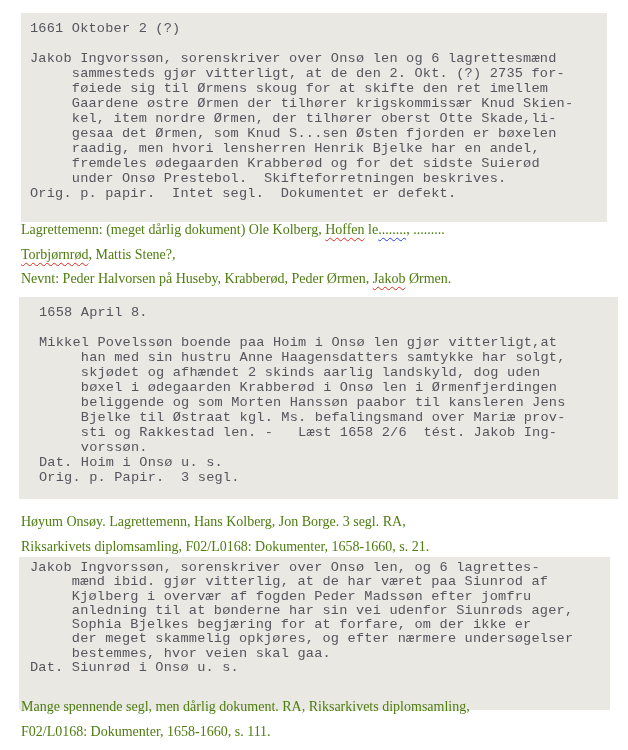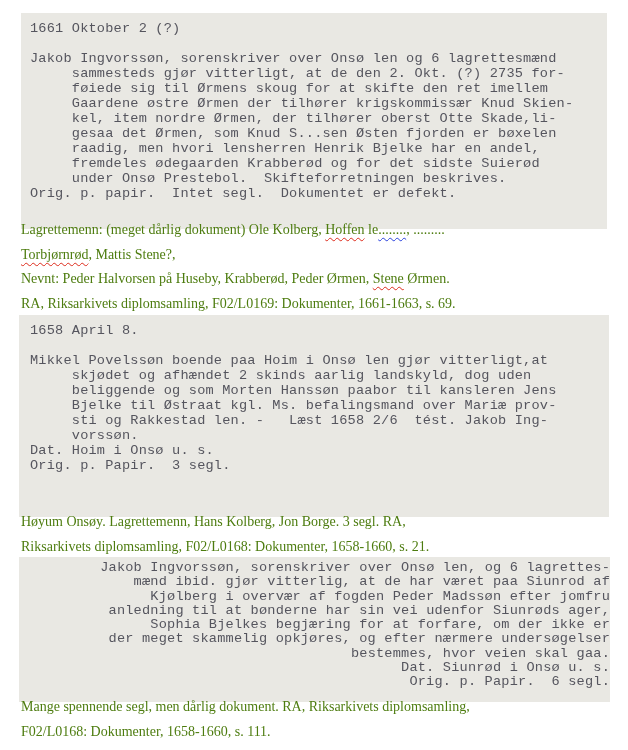--- a/index.html
+++ b/index.html
@@ -2,23 +2,23 @@
 <html><head>
 <meta charset="utf-8">
 <style>
   html,body{margin:0;padding:0;background:#ffffff;}
   #page{position:relative;width:628px;height:750px;background:#ffffff;overflow:hidden;
         font-family:"Liberation Serif",serif;}
   .scan{position:absolute;background:#e9e8e3;overflow:hidden;
         font-family:"Liberation Mono",monospace;color:#55555e;
         font-size:13.6px;letter-spacing:0.2px;}
   .scan-line{white-space:pre;height:15px;line-height:15px;}
-  .sec-scan1{left:21px;top:13px;width:577px;height:201px;padding:8px 0 7px 9px;}
-  .sec-scan2{left:19px;top:315px;width:579px;height:194px;padding:8px 0 0 11px;}
-  .sec-scan3{left:19px;top:557px;width:580px;height:133px;padding:4px 0 8px 11px;text-align:right;}
+  .sec-scan1{left:21px;top:13px;width:577px;height:201px;padding:8px 0 0 9px;}
+  .sec-scan2{left:19px;top:297px;width:579px;height:194px;padding:8px 0 0 20px;}
+  .sec-scan3{left:19px;top:557px;width:580px;height:133px;padding:4px 0 16px 11px;}
   .sec-scan3 .scan-line{height:14.3px;line-height:14.3px;}
   .note{position:absolute;color:#4d7c0f;font-size:14px;white-space:nowrap;}
   .sec-note1{left:21px;top:218px;line-height:24.5px;}
   .sec-note2{left:21px;top:509px;line-height:25px;}
   .sec-note3{left:21px;top:694px;line-height:25px;}
   .seg-plain{}
   .seg-spell{text-decoration:underline;text-decoration-style:wavy;
              text-decoration-color:#dd2b1c;text-decoration-thickness:1px;
              text-underline-offset:3px;}
   .seg-grammar{text-decoration:underline;text-decoration-style:wavy;
@@ -39,47 +39,48 @@
       <div class="scan-line">     kel, item nordre Ørmen, der tilhører oberst Otte Skade,li-</div>
       <div class="scan-line">     gesaa det Ørmen, som Knud S...sen Østen fjorden er bøxelen</div>
       <div class="scan-line">     raadig, men hvori lensherren Henrik Bjelke har en andel,</div>
       <div class="scan-line">     fremdeles ødegaarden Krabberød og for det sidste Suierød</div>
       <div class="scan-line">     under Onsø Prestebol.  Skifteforretningen beskrives.</div>
       <div class="scan-line">Orig. p. papir.  Intet segl.  Dokumentet er defekt.</div>
     </div>
   <div class="note sec-note1">
       <div class="note-line"><span class="seg-plain">Lagrettemenn: (meget dårlig dokument) Ole Kolberg, </span><span class="seg-spell">Hoffen</span><span class="seg-plain"> le</span><span class="seg-grammar">........</span><span class="seg-plain">, .........</span></div>
       <div class="note-line"><span class="seg-spell">Torbjørnrød</span><span class="seg-plain">, Mattis Stene?,</span></div>
-      <div class="note-line"><span class="seg-plain">Nevnt: Peder Halvorsen på Huseby, Krabberød, Peder Ørmen, </span><span class="seg-spell">Stene</span><span class="seg-plain"> Ørmen.</span></div>
+      <div class="note-line"><span class="seg-plain">Nevnt: Peder Halvorsen på Huseby, Krabberød, Peder Ørmen, </span><span class="seg-spell">Jakob</span><span class="seg-plain"> Ørmen.</span></div>
       <div class="note-line"><span class="seg-plain">RA, Riksarkivets diplomsamling, F02/L0169: Dokumenter, 1661-1663, s. 69.</span></div>
     </div>
   <div class="scan sec-scan2">
       <div class="scan-line">1658 April 8.</div>
       <div class="scan-line"></div>
       <div class="scan-line">Mikkel Povelssøn boende paa Hoim i Onsø len gjør vitterligt,at</div>
+      <div class="scan-line">     han med sin hustru Anne Haagensdatters samtykke har solgt,</div>
       <div class="scan-line">     skjødet og afhændet 2 skinds aarlig landskyld, dog uden</div>
+      <div class="scan-line">     bøxel i ødegaarden Krabberød i Onsø len i Ørmenfjerdingen</div>
       <div class="scan-line">     beliggende og som Morten Hanssøn paabor til kansleren Jens</div>
       <div class="scan-line">     Bjelke til Østraat kgl. Ms. befalingsmand over Mariæ prov-</div>
       <div class="scan-line">     sti og Rakkestad len. -   Læst 1658 2/6  tést. Jakob Ing-</div>
       <div class="scan-line">     vorssøn.</div>
       <div class="scan-line">Dat. Hoim i Onsø u. s.</div>
       <div class="scan-line">Orig. p. Papir.  3 segl.</div>
     </div>
   <div class="note sec-note2">
       <div class="note-line"><span class="seg-plain">Høyum Onsøy. Lagrettemenn, Hans Kolberg, Jon Borge. 3 segl.  RA,</span></div>
       <div class="note-line"><span class="seg-plain">Riksarkivets diplomsamling, F02/L0168: Dokumenter, 1658-1660, s. 21.</span></div>
     </div>
   <div class="scan sec-scan3">
       <div class="scan-line">Jakob Ingvorssøn, sorenskriver over Onsø len, og 6 lagrettes-</div>
       <div class="scan-line">     mænd ibid. gjør vitterlig, at de har været paa Siunrod af</div>
       <div class="scan-line">     Kjølberg i overvær af fogden Peder Madssøn efter jomfru</div>
       <div class="scan-line">     anledning til at bønderne har sin vei udenfor Siunrøds ager,</div>
       <div class="scan-line">     Sophia Bjelkes begjæring for at forfare, om der ikke er</div>
       <div class="scan-line">     der meget skammelig opkjøres, og efter nærmere undersøgelser</div>
       <div class="scan-line">     bestemmes, hvor veien skal gaa.</div>
       <div class="scan-line">Dat. Siunrød i Onsø u. s.</div>
-      <div class="scan-line">Orig. p. Papir.  6 segl.</div>
     </div>
   <div class="note sec-note3">
       <div class="note-line"><span class="seg-plain">Mange spennende segl, men dårlig dokument. RA, Riksarkivets diplomsamling,</span></div>
       <div class="note-line"><span class="seg-plain">F02/L0168: Dokumenter, 1658-1660, s. 111.</span></div>
     </div>
 </div>
 
 </body></html>

